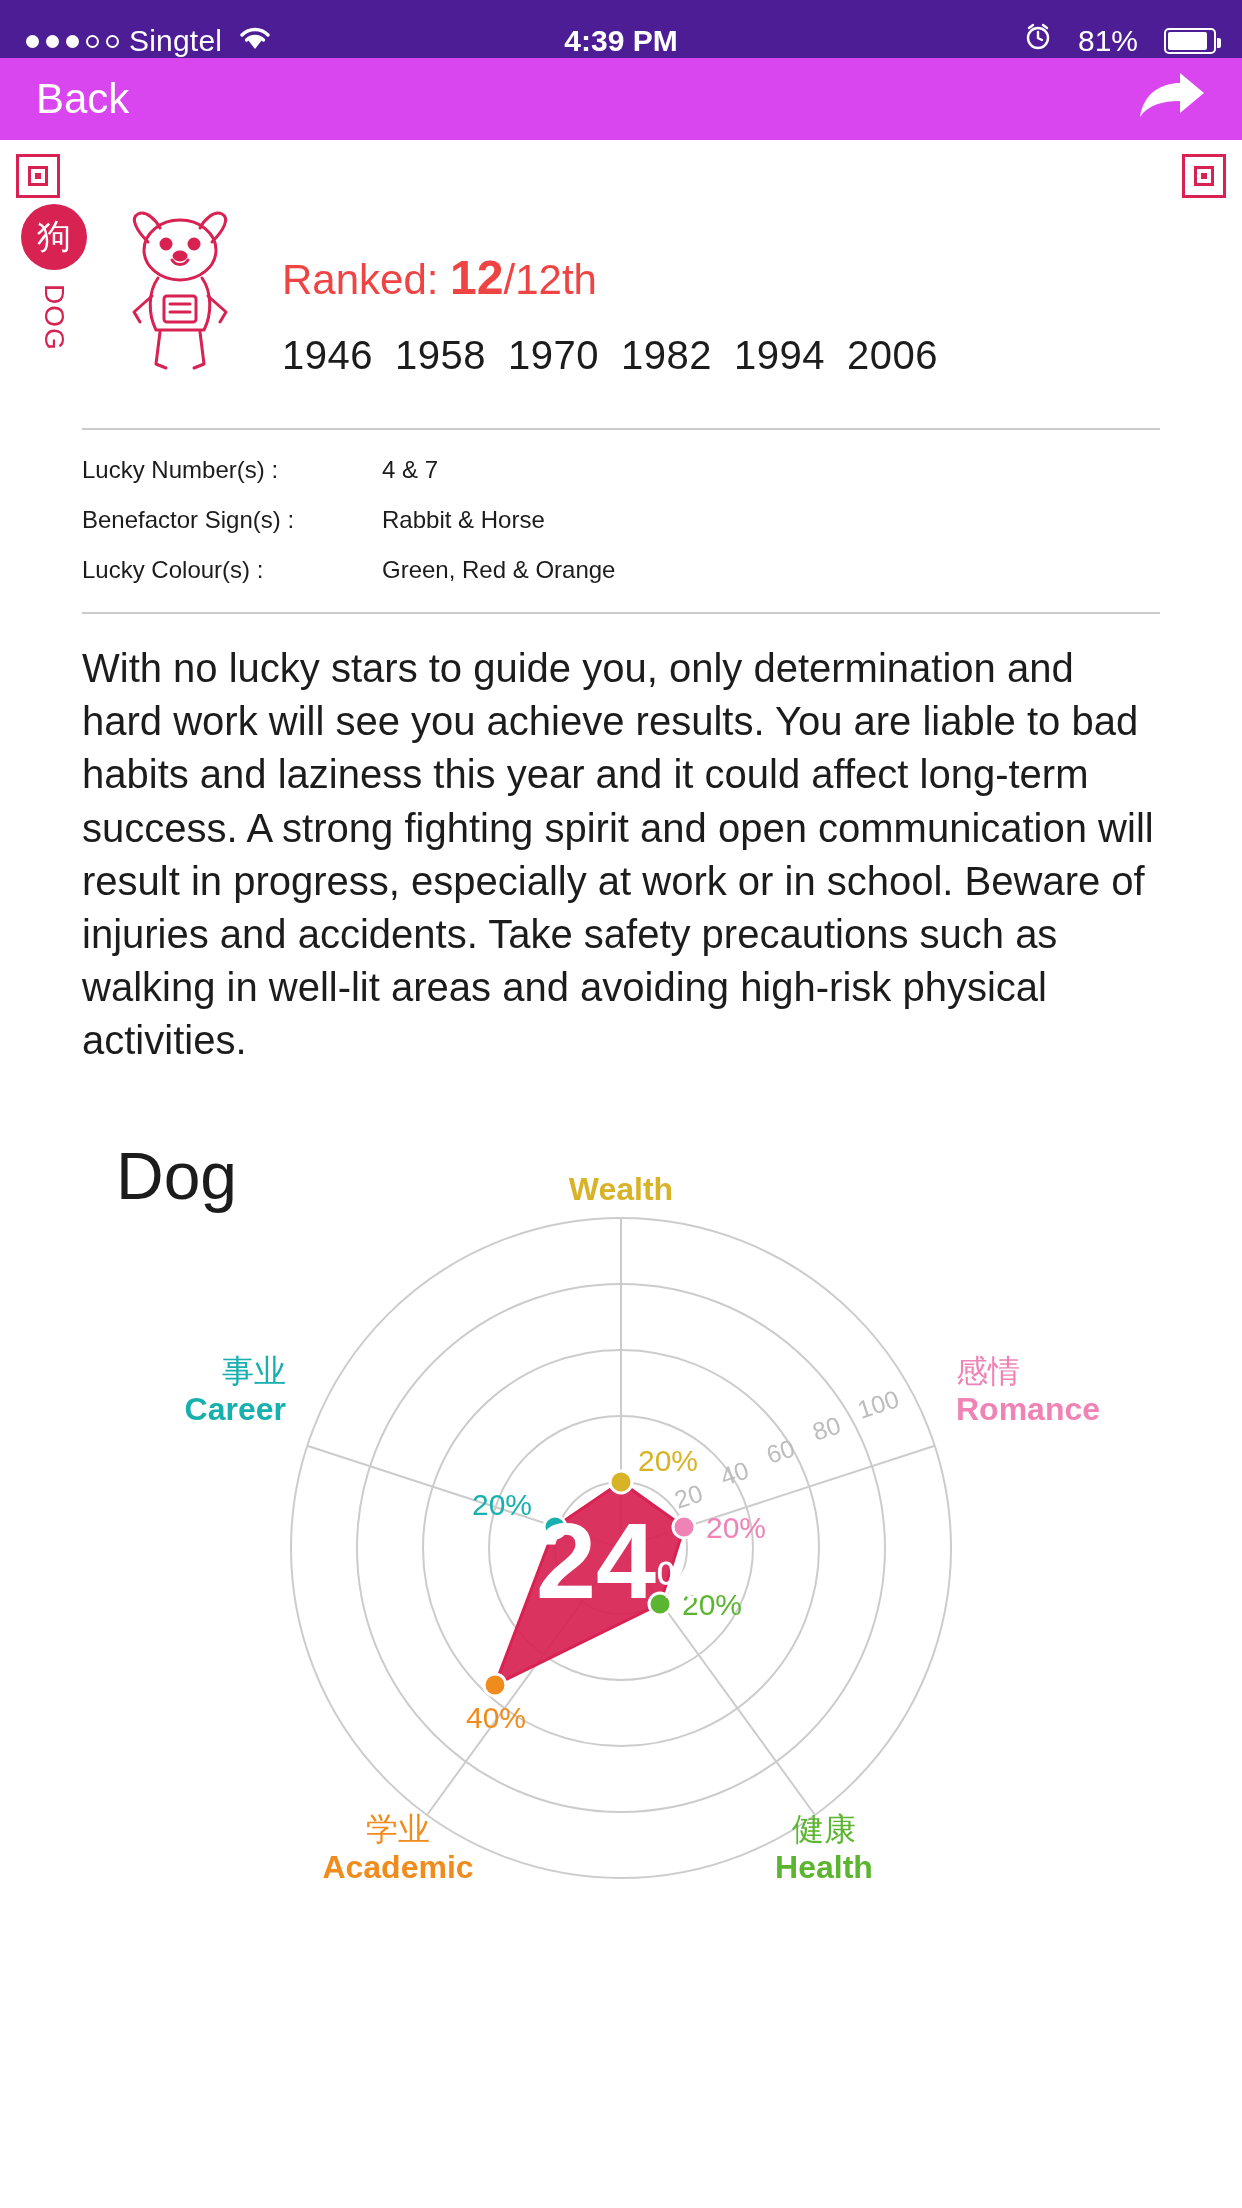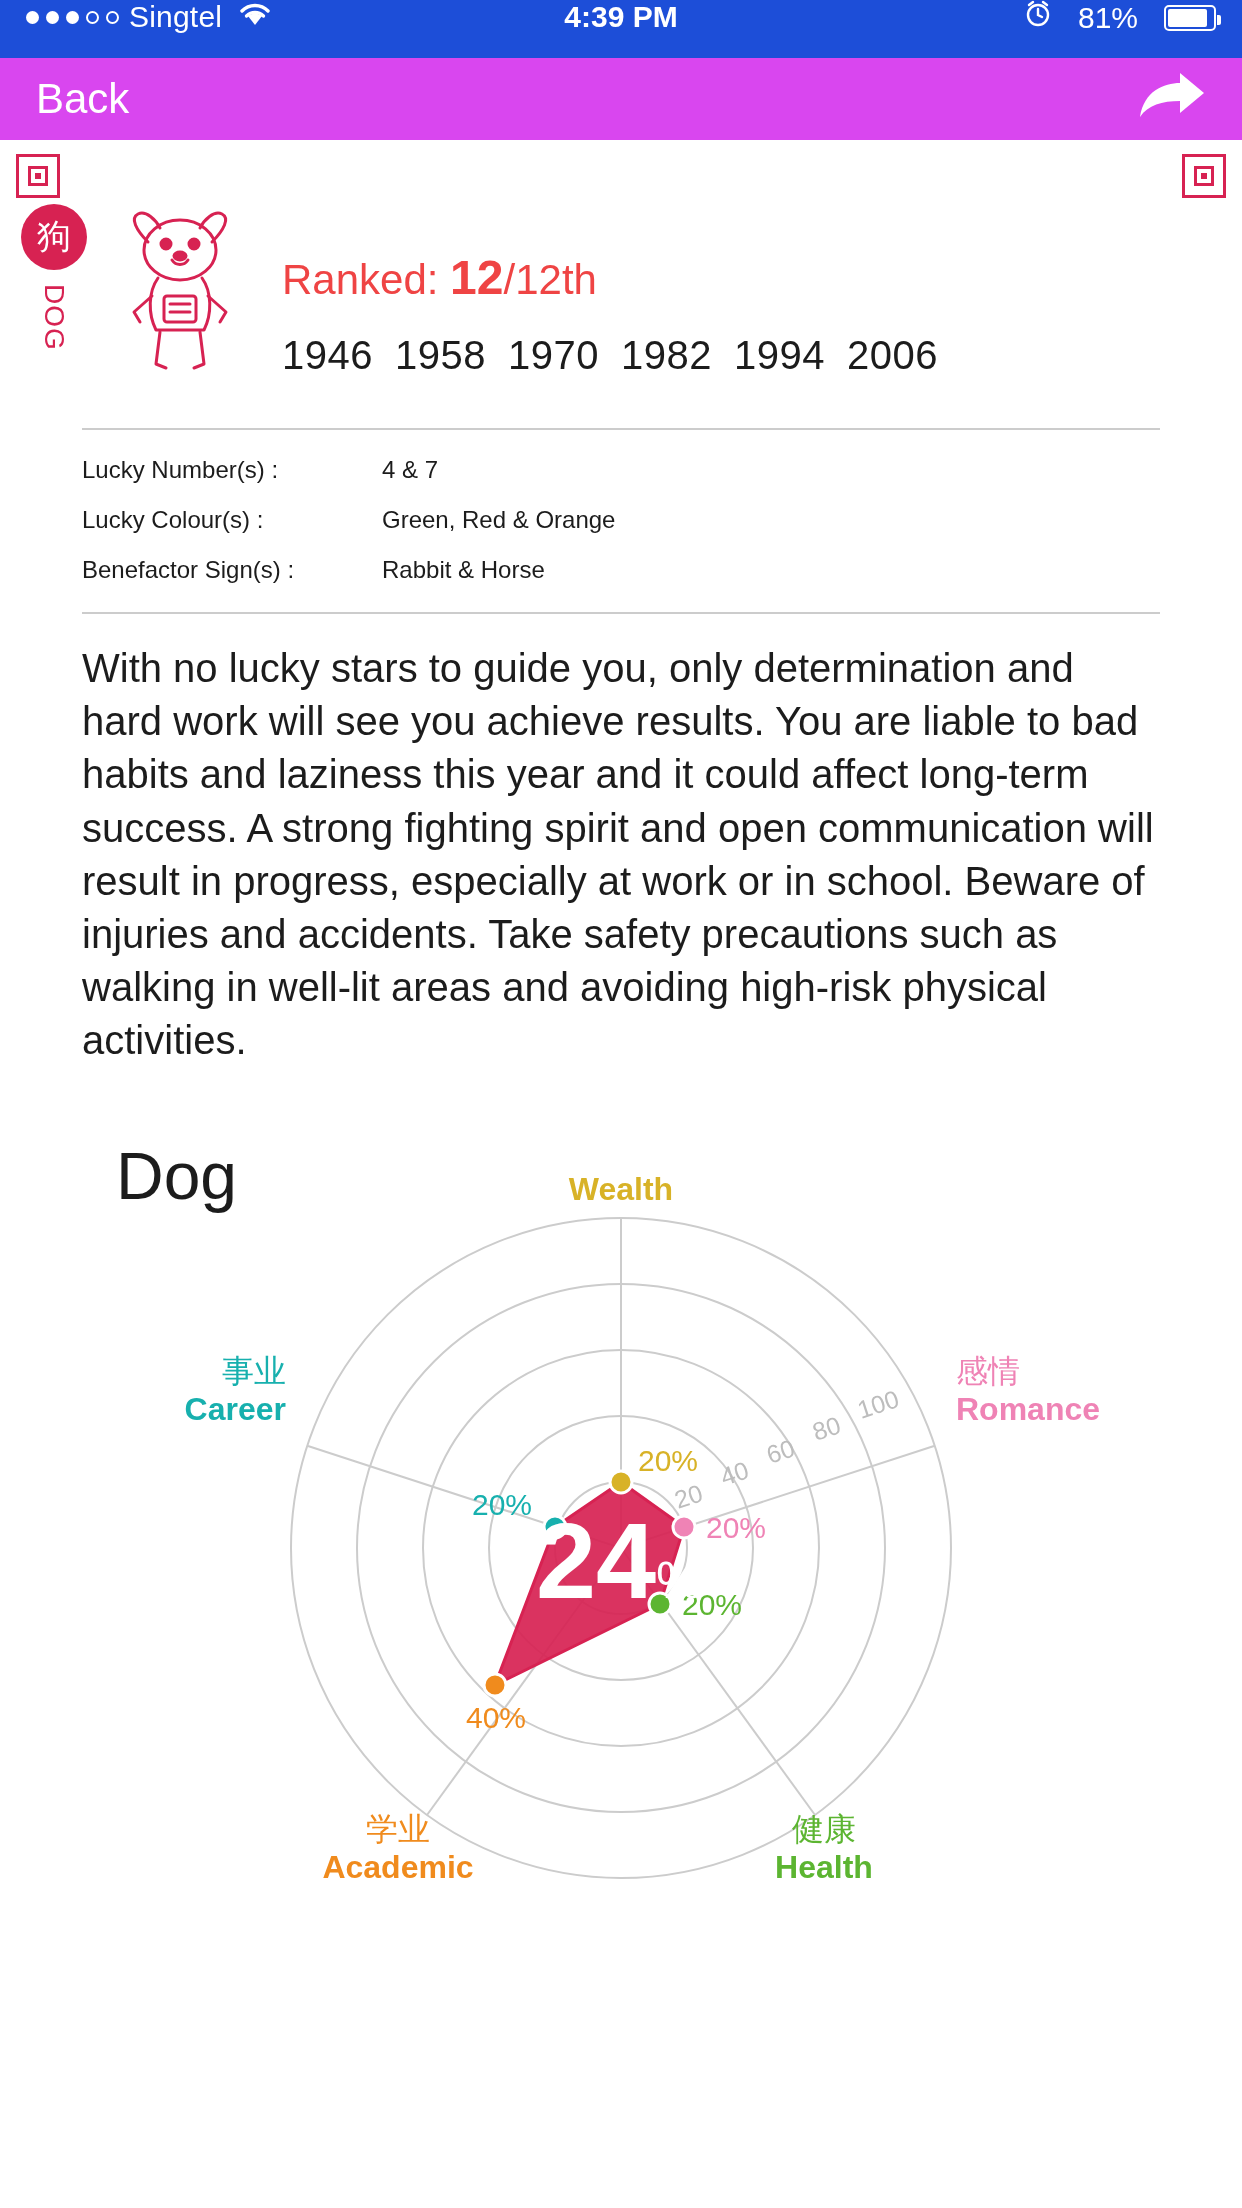--- a/index.html
+++ b/index.html
@@ -11,24 +11,24 @@
     width: 1242px;
     height: 2208px;
     font-family: "Liberation Sans", sans-serif;
     overflow: hidden;
     position: relative;
   }
 
   
   .status-bar {
     height: 58px;
-    background: #1d4ed8;
+    background: #4c1d95;
     color: #ffffff;
     display: flex;
-    align-items: flex-start;
+    align-items: flex-end;
     padding: 0 26px;
     box-sizing: border-box;
     font-size: 30px;
     position: relative;
   }
   .status-left {
     display: flex;
     align-items: center;
     gap: 10px;
   }
@@ -364,26 +364,26 @@
   </div>
 
   <div class="divider"></div>
 
   <div class="facts">
     <div class="fact-row">
       <div class="fact-label">Lucky Number(s) :</div>
       <div class="fact-value">4 &amp; 7</div>
     </div>
     <div class="fact-row">
+      <div class="fact-label">Benefactor Sign(s) :</div>
+      <div class="fact-value">Rabbit &amp; Horse</div>
+    </div>
+    <div class="fact-row">
       <div class="fact-label">Lucky Colour(s) :</div>
       <div class="fact-value">Green, Red &amp; Orange</div>
-    </div>
-    <div class="fact-row">
-      <div class="fact-label">Benefactor Sign(s) :</div>
-      <div class="fact-value">Rabbit &amp; Horse</div>
     </div>
   </div>
 
   <div class="divider"></div>
 
   <div class="description">With no lucky stars to guide you, only determination and hard work will see you achieve results. You are liable to bad habits and laziness this year and it could affect long-term success. A strong fighting spirit and open communication will result in progress, especially at work or in school. Beware of injuries and accidents. Take safety precautions such as walking in well-lit areas and avoiding high-risk physical activities.</div>
 
   <div class="chart-section">
     <div class="chart-title">Dog</div>
 

